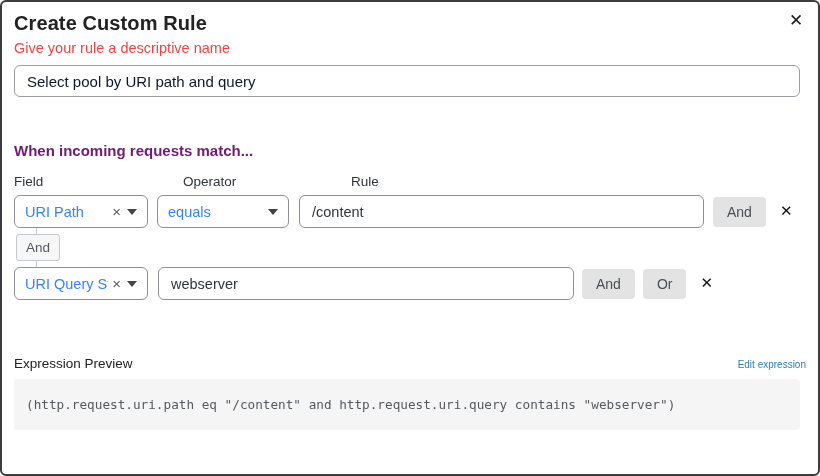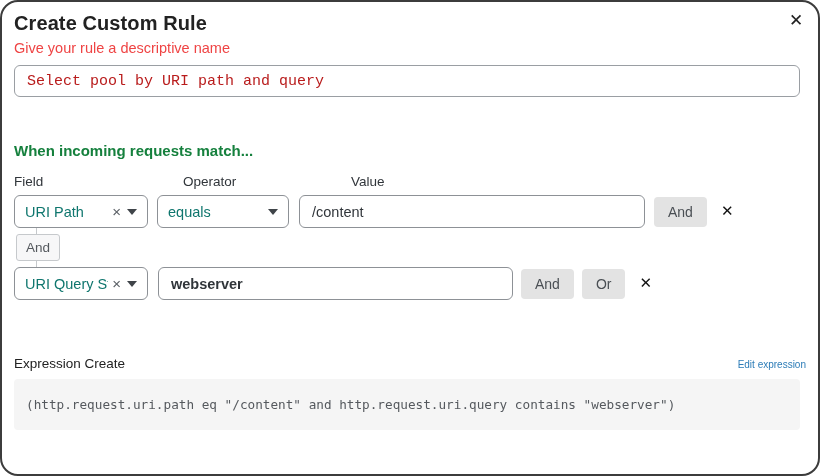--- a/index.html
+++ b/index.html
@@ -4,21 +4,21 @@
 <style>
   * { box-sizing: border-box; margin: 0; padding: 0; }
   html, body { width: 820px; height: 476px; background: #fff; }
   body { font-family: "Liberation Sans", "DejaVu Sans", sans-serif; color: #333; }
 
   .dialog {
     position: relative;
     width: 820px; height: 476px;
     background: #fff;
     border: 2px solid #3c3c3c;
-    border-radius: 18px;
+    border-radius: 6px;
     padding: 10px 12px 0 12px;
     overflow: hidden;
   }
 
   .dialog-title {
     font-size: 20px;
     font-weight: 700;
     color: #222;
     letter-spacing: 0.1px;
   }
@@ -34,45 +34,45 @@
   }
 
   .field-label { margin-top: 19px; font-size: 15px; color: #30353a; }
   .field-hint  { margin-top: 5px;  font-size: 14.5px; color: #ef4444; }
 
   .rule-name-input {
     margin-top: 9px;
     width: 786px; height: 32px;
     border: 1px solid #9a9ea3; border-radius: 6px;
     padding: 0 12px;
-    font-size: 15px; color: #b91c1c;
-    font-family: Liberation Mono, monospace;
+    font-size: 15px; color: #0f172a;
+    font-family: Liberation Sans, sans-serif;
     outline: none; background: #fff;
   }
 
-  .match-heading { margin-top: 45px; font-size: 15px; font-weight: 700; color: #15803d; }
+  .match-heading { margin-top: 45px; font-size: 15px; font-weight: 700; color: #701a75; }
 
   .col-labels { display: flex; margin-top: 15px; font-size: 13.5px; color: #30353a; gap: 26px; }
   .col-label-field    { width: 143px; }
   .col-label-operator { width: 142px; }
   .col-label-value    { flex: 1; }
 
   .cond-row { display: flex; align-items: center; margin-top: 6px; height: 33px; }
 
   .select-box {
     display: flex; align-items: center;
     height: 33px;
     border: 1px solid #8d9196; border-radius: 6px;
     background: #fff; padding: 0 10px;
     cursor: pointer;
   }
   .select-box.field-select    { width: 134px; }
   .select-box.operator-select { width: 132px; margin-left: 9px; }
   .select-text {
-    font-size: 14.5px; color: #0f766e;
+    font-size: 14.5px; color: #3b82f6;
     white-space: nowrap; overflow: hidden; flex: 1;
   }
   .select-clear {
     font-size: 15px; color: #5b6066; margin: 0 6px 0 4px;
     line-height: 1; cursor: pointer;
   }
   .select-caret {
     width: 0; height: 0;
     border-left: 5px solid transparent;
     border-right: 5px solid transparent;
@@ -81,22 +81,22 @@
   }
 
   .value-input {
     height: 33px; margin-left: 10px;
     border: 1px solid #8d9196; border-radius: 6px;
     padding: 0 12px;
     font-size: 14.5px; color: #30353a;
     font-family: "Liberation Sans", "DejaVu Sans", sans-serif;
     outline: none; background: #fff;
   }
-  .value-input.w1 { width: 346px; }
-  .value-input.w2 { width: 355px; font-weight: bold; }
+  .value-input.w1 { width: 405px; }
+  .value-input.w2 { width: 416px; }
 
   .op-btn {
     height: 30px; padding: 0 14px;
     border: none; border-radius: 4px;
     background: #e3e3e3; color: #4a4f54;
     font-size: 14px; cursor: pointer;
     font-family: "Liberation Sans", "DejaVu Sans", sans-serif;
   }
   .op-btn.and { margin-left: 9px; }
   .op-btn.and2 { margin-left: 8px; }
@@ -146,21 +146,21 @@
   <button class="close-btn">✕</button>
 
   <div class="field-hint">Give your rule a descriptive name</div>
   <input class="rule-name-input" type="text" value="Select pool by URI path and query" style="">
 
   <div class="match-heading">When incoming requests match...</div>
 
   <div class="col-labels">
     <div class="col-label-field">Field</div>
     <div class="col-label-operator">Operator</div>
-    <div class="col-label-value">Value</div>
+    <div class="col-label-value">Rule</div>
   </div>
 
   
   <div class="cond-row">
     <div class="select-box field-select">
       <span class="select-text">URI Path</span>
       <span class="select-clear">×</span>
       <span class="select-caret"></span>
     </div>
     <div class="select-box operator-select">
@@ -186,19 +186,19 @@
       <span class="select-clear">×</span>
       <span class="select-caret"></span>
     </div>
     <input class="value-input w2" type="text" value="webserver" style="">
     <button class="op-btn and2">And</button>
     <button class="op-btn or">Or</button>
     <button class="remove-btn">✕</button>
   </div>
 
   <div class="expr-header">
-    <span class="expr-label">Expression Create</span>
+    <span class="expr-label">Expression Preview</span>
     <a class="expr-edit-link" style="color: rgb(44, 124, 183);">Edit expression</a>
   </div>
 
   <div class="expr-code">(http.request.uri.path eq "/content" and http.request.uri.query contains "webserver")</div>
 
 </div>
 
 </body></html>

